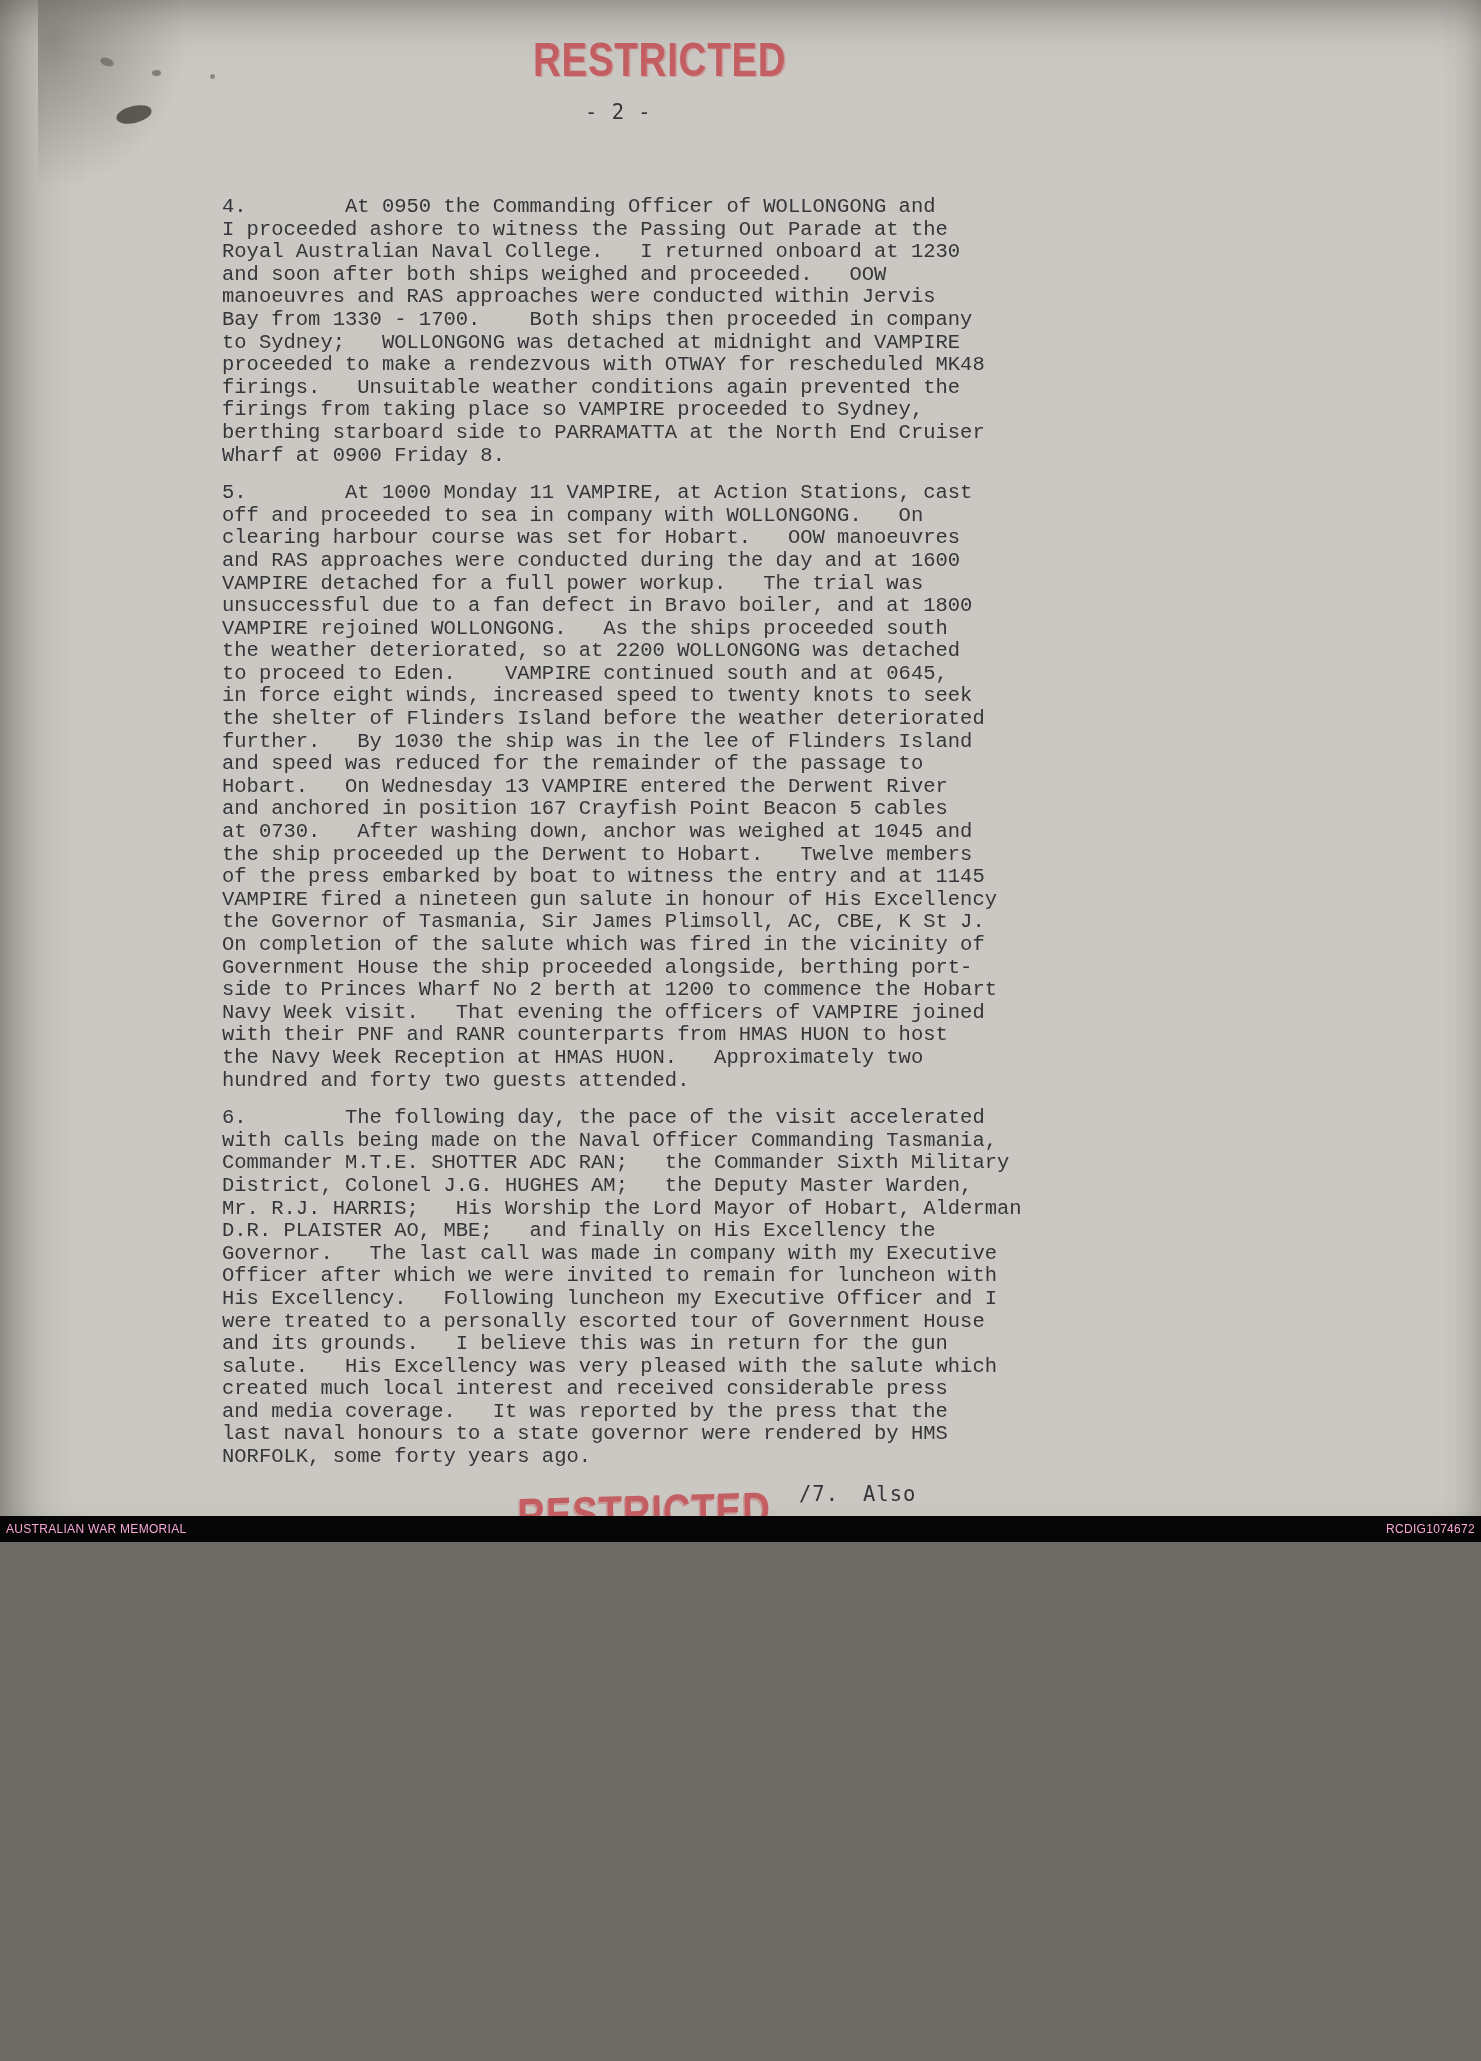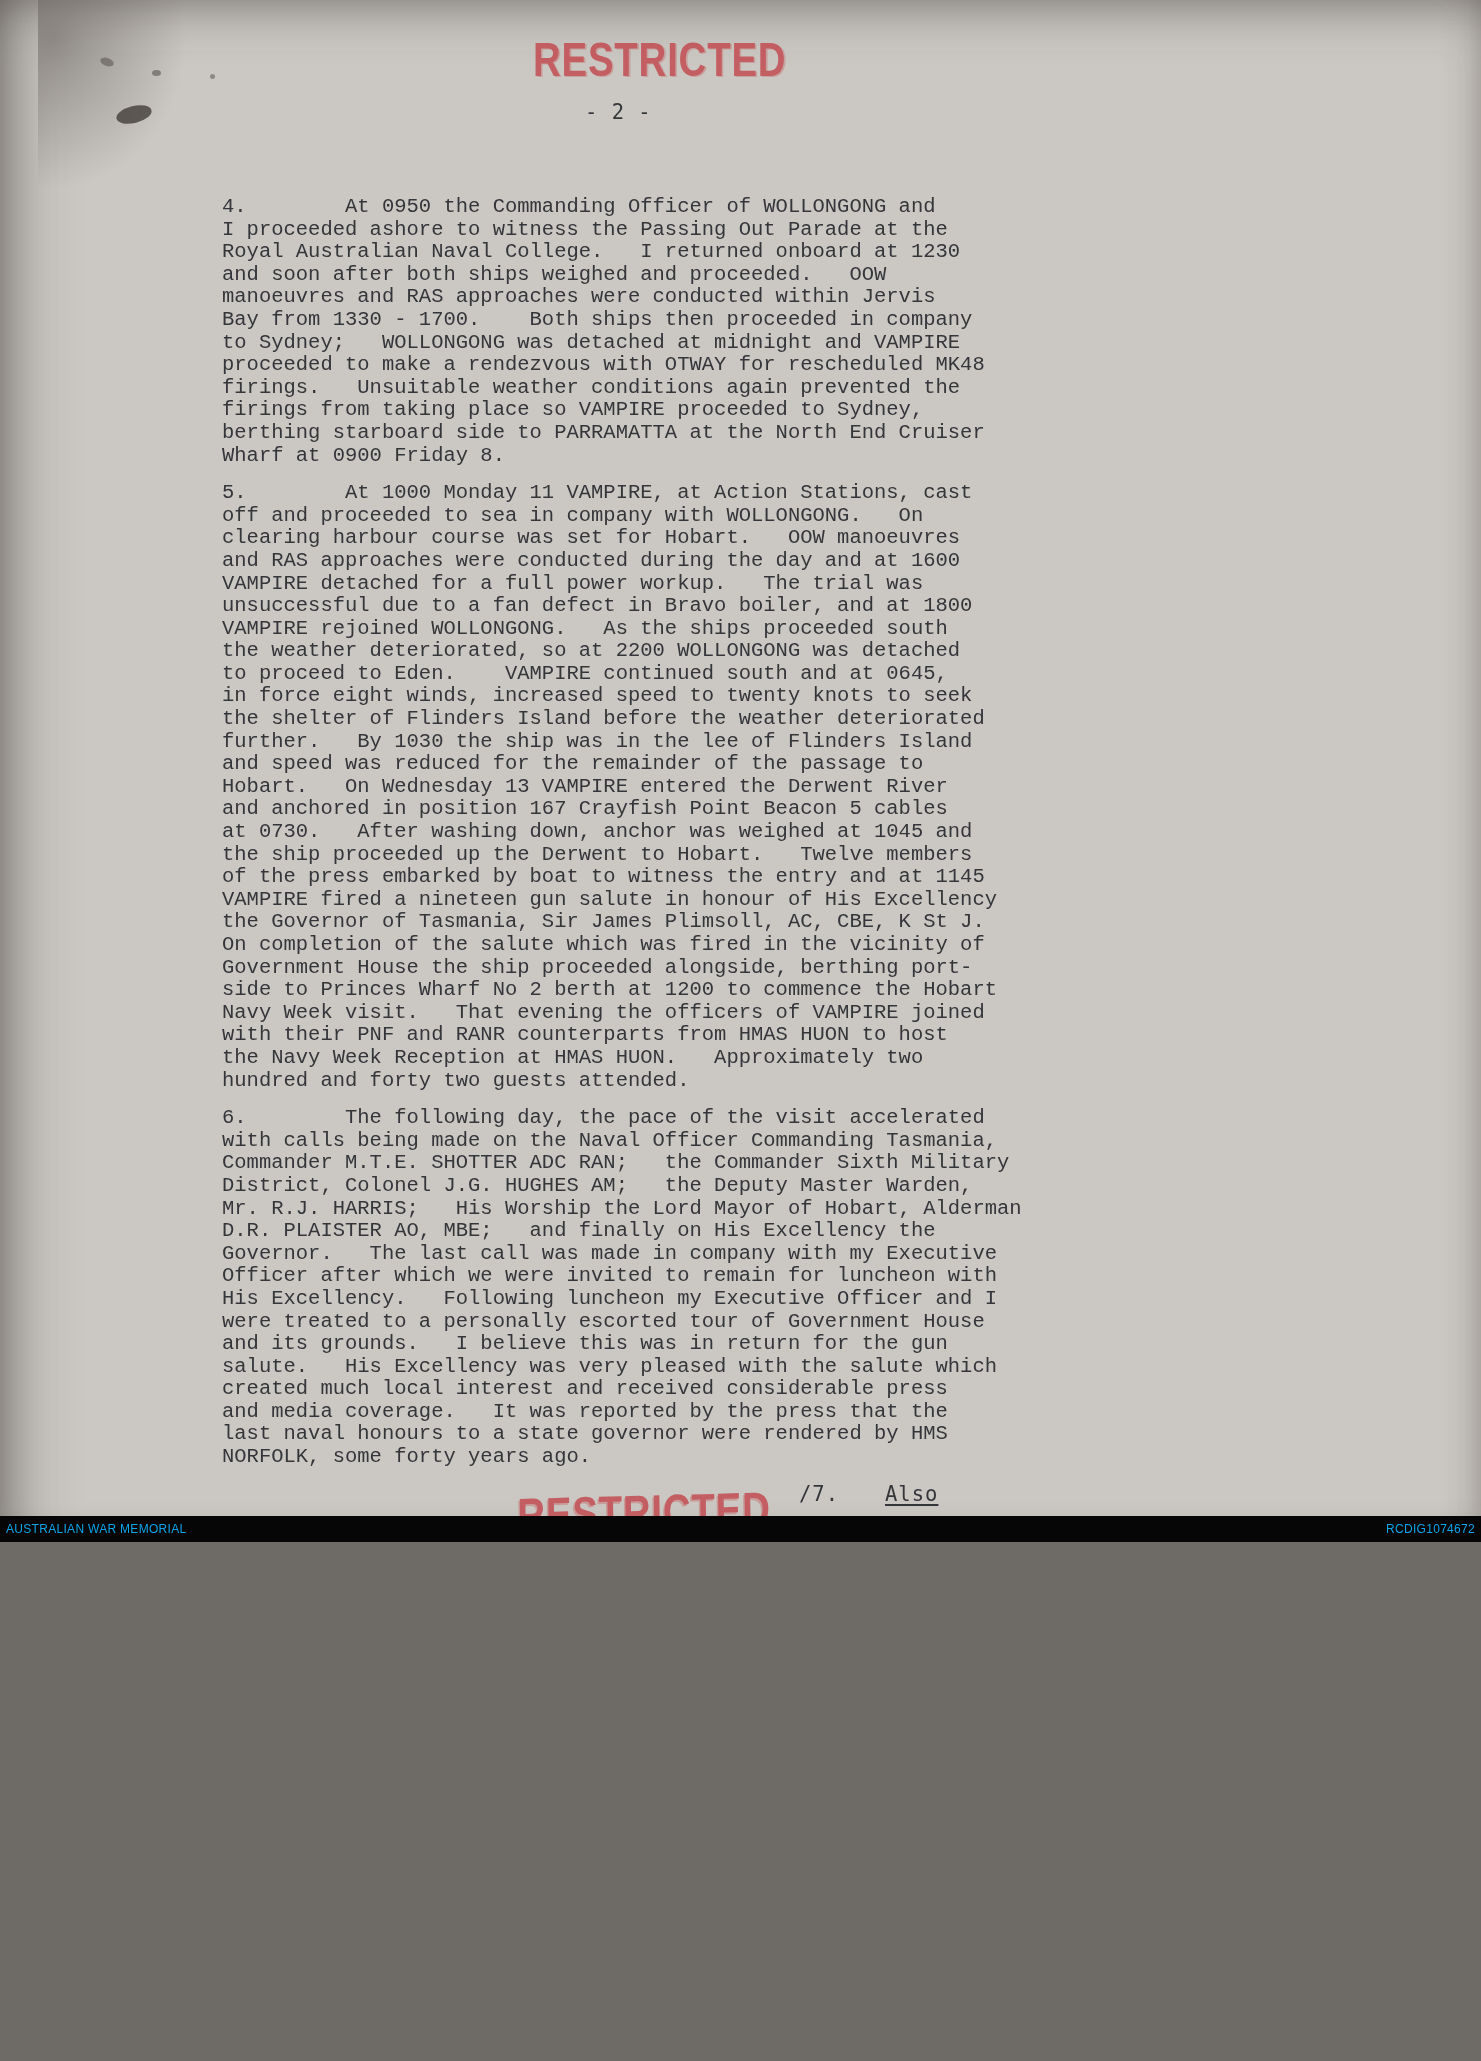--- a/index.html
+++ b/index.html
@@ -56,34 +56,34 @@
   .para {
     margin:0 0 15px 0;
     white-space:pre;
     font-family:Liberation Mono, monospace; font-size:inherit; line-height:inherit;
   }
 
   .continuation {
     position:absolute; left:799px; top:1482px;
     font-size:20.5px; letter-spacing:1px;
   }
-  .continuation .word { margin-left:46px; text-decoration:underline; text-underline-offset:3px; }
+  .continuation .word { margin-left:24px; text-underline-offset:3px; }
 
   .typed-restricted {
     position:absolute; left:548px; top:1546px;
     font-size:22px; font-weight:bold; letter-spacing:1px;
     color:#2f3034;
     border-bottom:2px solid #2f3034;
     padding-bottom:1px;
     white-space:nowrap;
   }
 
   .footer-bar {
     position:absolute; left:0; bottom:0; width:100%; height:26px;
-    background:#060606; color:#0ea5e9;
+    background:#060606; color:#f9a8d4;
     font-family:"Liberation Sans", sans-serif; font-size:12px;
     display:flex; justify-content:space-between; align-items:center;
     padding:0 6px; box-sizing:border-box;
     letter-spacing:.3px;
   }
 
   .blemish { position:absolute; background:#423d38; border-radius:50%; }
   .b1 { left:100px; top:58px;  width:14px; height:8px;  transform:rotate(20deg);  opacity:.45; }
   .b2 { left:116px; top:106px; width:36px; height:17px; transform:rotate(-14deg); opacity:.80; }
   .b3 { left:152px; top:70px;  width:9px;  height:6px;  opacity:.50; }

